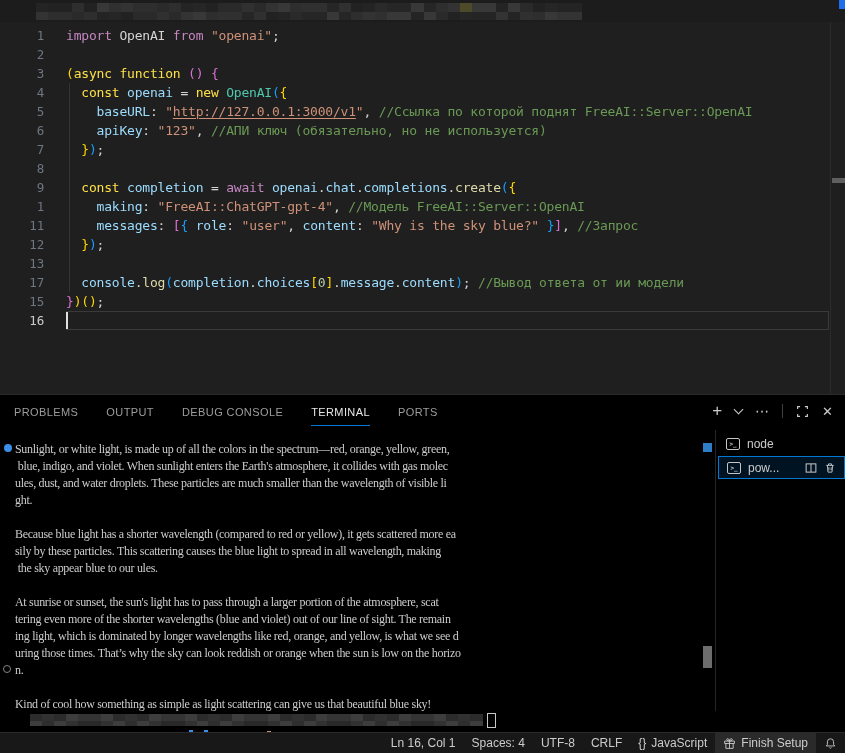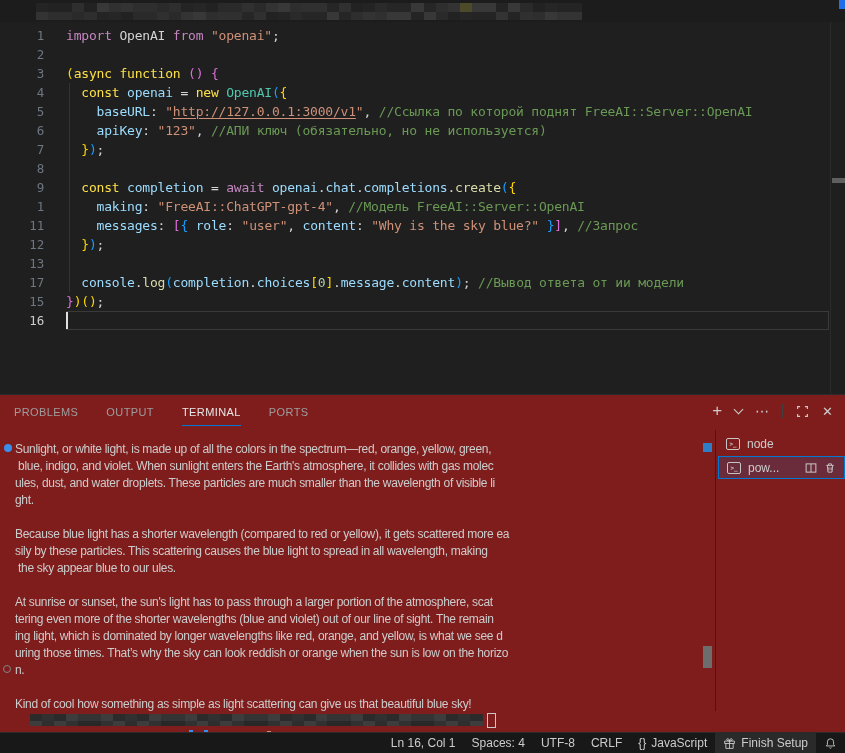--- a/index.html
+++ b/index.html
@@ -26,33 +26,33 @@
   .tk-fn{color:#DCDCAA} .tk-str{color:#CE9178}
   .tk-url{color:#CE9178; text-decoration:underline; text-underline-offset:2px;}
   .tk-com{color:#6A9955} .tk-num{color:#B5CEA8} .tk-wh{color:#D4D4D4}
   .tk-b1{color:#FFD700} .tk-b2{color:#DA70D6} .tk-b3{color:#179FFF} .tk-cls{color:#4EC9B0}
   .indent-guide { position:absolute; left:69px; top:61px; width:1px; height:209px; background:#333333; }
   .current-line { position:absolute; left:66px; right:16px; top:289px; height:19px; border:1px solid #3a3a3a; }
   .cursor { position:absolute; left:66px; top:290px; width:2px; height:17px; background:#e0e0e0; }
   .editor-ruler { position:absolute; left:830px; top:0; bottom:0; width:15px; border-left:1px solid #2b2b2b; }
   .ruler-thumb { position:absolute; left:832px; top:156px; width:13px; height:5px; background:#5f5f5f; }
   
-  .panel { position:absolute; left:0; top:394px; width:845px; height:338px; background:#7f1d1d; border-top:1px solid #2b2b2b; }
+  .panel { position:absolute; left:0; top:394px; width:845px; height:338px; background:#000000; border-top:1px solid #2b2b2b; }
   .panel-tabs { position:absolute; left:14px; top:0; height:33px; display:flex; gap:28px; align-items:center; }
   .ptab { font-size:11px; letter-spacing:0.4px; color:#9d9d9d; cursor:default; padding:9px 0 7px 0; border-bottom:1px solid transparent; }
   .ptab.active { color:#e7e7e7; border-bottom:1px solid #0078d4; }
   .panel-actions { position:absolute; right:12px; top:5px; height:22px; display:flex; align-items:center; gap:13px; color:#cccccc; }
   .ic-plus { font-size:17px; font-weight:300; line-height:1; margin-top:-2px; }
   .chev { width:7px; height:7px; border-left:1.3px solid #ccc; border-bottom:1.3px solid #ccc; transform:rotate(-45deg); margin-top:-4px; }
   .ic-dots { font-size:14px; line-height:1; }
   .vsep { width:1px; height:14px; background:#404040; }
   .ic-close { font-size:13px; line-height:1; }
   
   .term-out { position:absolute; left:15px; top:46px; right:145px;
-              font-family:Liberation Sans, sans-serif; font-size:12px; letter-spacing:-0.3px; color:#cccccc; }
+              font-family:Liberation Serif, serif; font-size:12px; letter-spacing:-0.3px; color:#cccccc; }
   .tline { height:17px; line-height:17px; white-space:pre; }
   .deco-dot { position:absolute; left:4px; top:49px; width:8px; height:8px; border-radius:50%; background:#3b8eea; }
   .deco-circle { position:absolute; left:3px; top:270px; width:8px; height:8px; border-radius:50%; border:1.3px solid #848484; }
   .term-scroll-mark { position:absolute; left:703px; top:48px; width:9px; height:9px; background:#2d7ec6; }
   .term-scroll-thumb { position:absolute; left:703px; top:251px; width:9px; height:22px; background:#6d6d6d; }
   
   .prompt-censor { position:absolute; left:30px; top:319px; width:452px; height:13px; }
   .prompt-cursor { position:absolute; left:487px; top:318px; width:9px; height:15px; border:1px solid #c8c8c8; }
   .speck { position:absolute; }
   
@@ -243,20 +243,21 @@
     <div class="current-line"></div>
     <div class="cursor"></div>
     <div class="editor-ruler"></div>
     <div class="ruler-thumb"></div>
   </div>
 
   <div class="panel">
     <div class="panel-tabs">
         <span class="ptab">PROBLEMS</span>
         <span class="ptab">OUTPUT</span>
+        <span class="ptab">DEBUG CONSOLE</span>
         <span class="ptab active">TERMINAL</span>
         <span class="ptab">PORTS</span>
       </div>
 
     <div class="panel-actions">
       <span class="ic-plus">+</span>
       <span class="chev"></span>
       <span class="ic-dots">⋯</span>
       <span class="vsep"></span>
       <svg width="13" height="13" viewBox="0 0 16 16">

